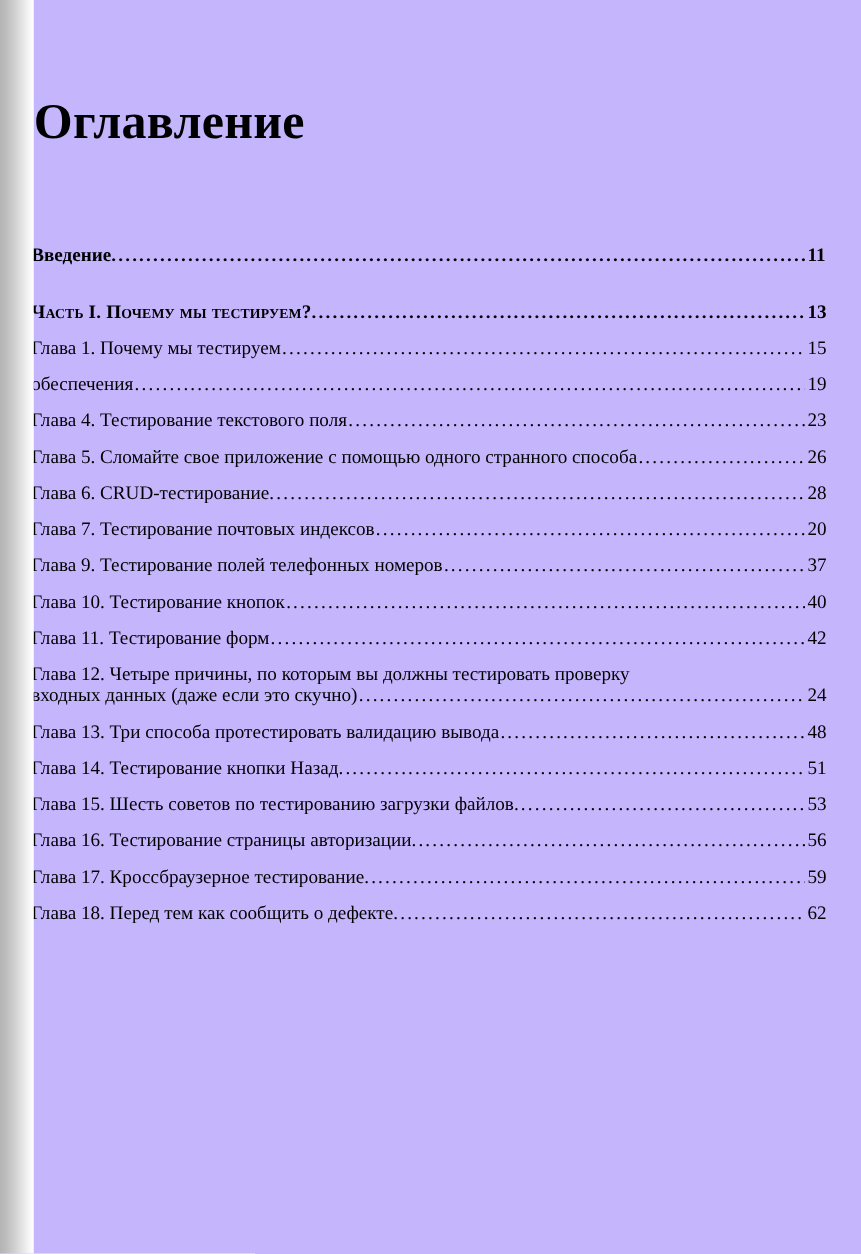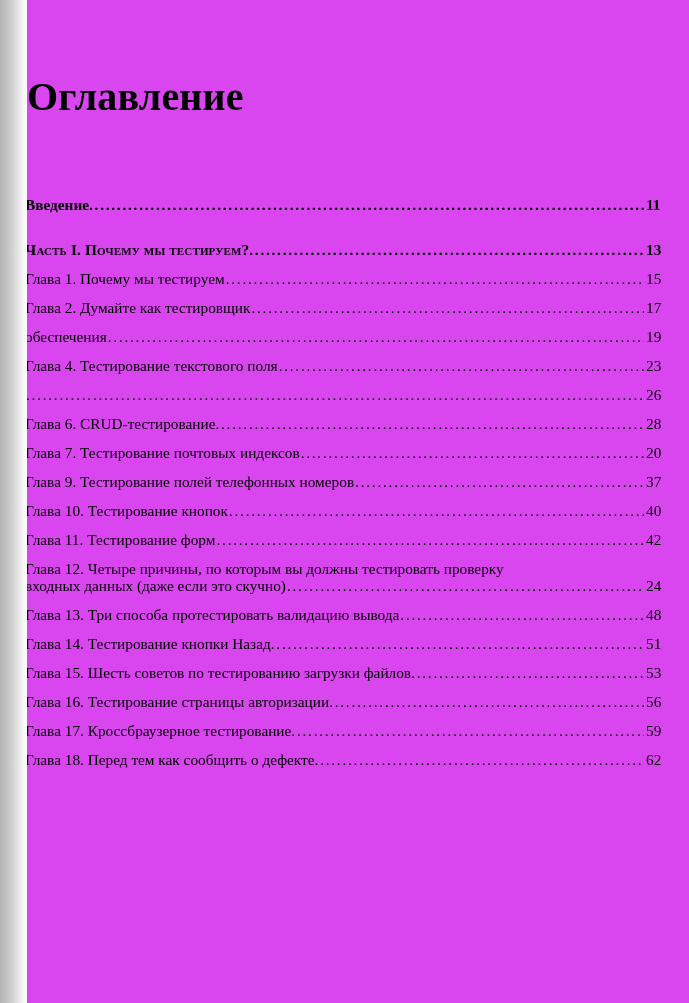--- a/index.html
+++ b/index.html
@@ -10,21 +10,21 @@
   body {
     font-family: "Liberation Serif", "DejaVu Serif", serif;
     color: #000000;
   }
 
   .page {
     position: relative;
     width: 689px;
     height: 1003px;
     overflow: hidden;
-    background: #d946ef;
+    background: #c4b5fd;
   }
 
   
   .scan-gutter {
     position: absolute;
     left: 0;
     top: 0;
     width: 27px;
     height: 100%;
     background: linear-gradient(to right,
@@ -158,41 +158,35 @@
         </div>
         <div class="entry">
           <span class="e-row">
             <span class="e-label">Глава 1. Почему мы тестируем</span>
             <span class="leader"></span>
             <span class="e-page">15</span>
           </span>
         </div>
         <div class="entry">
           <span class="e-row">
-            <span class="e-label">Глава 2. Думайте как тестировщик</span>
-            <span class="leader"></span>
-            <span class="e-page">17</span>
-          </span>
-        </div>
-        <div class="entry">
-          <span class="e-row">
             <span class="e-label">обеспечения</span>
             <span class="leader"></span>
             <span class="e-page">19</span>
           </span>
         </div>
         <div class="entry">
           <span class="e-row">
             <span class="e-label">Глава 4. Тестирование текстового поля</span>
             <span class="leader"></span>
             <span class="e-page">23</span>
           </span>
         </div>
         <div class="entry">
           <span class="e-row">
+            <span class="e-label">Глава 5. Сломайте свое приложение с помощью одного странного способа</span>
             <span class="leader"></span>
             <span class="e-page">26</span>
           </span>
         </div>
         <div class="entry tight">
           <span class="e-row">
             <span class="e-label">Глава 6. CRUD-тестирование</span>
             <span class="leader"></span>
             <span class="e-page">28</span>
           </span>

